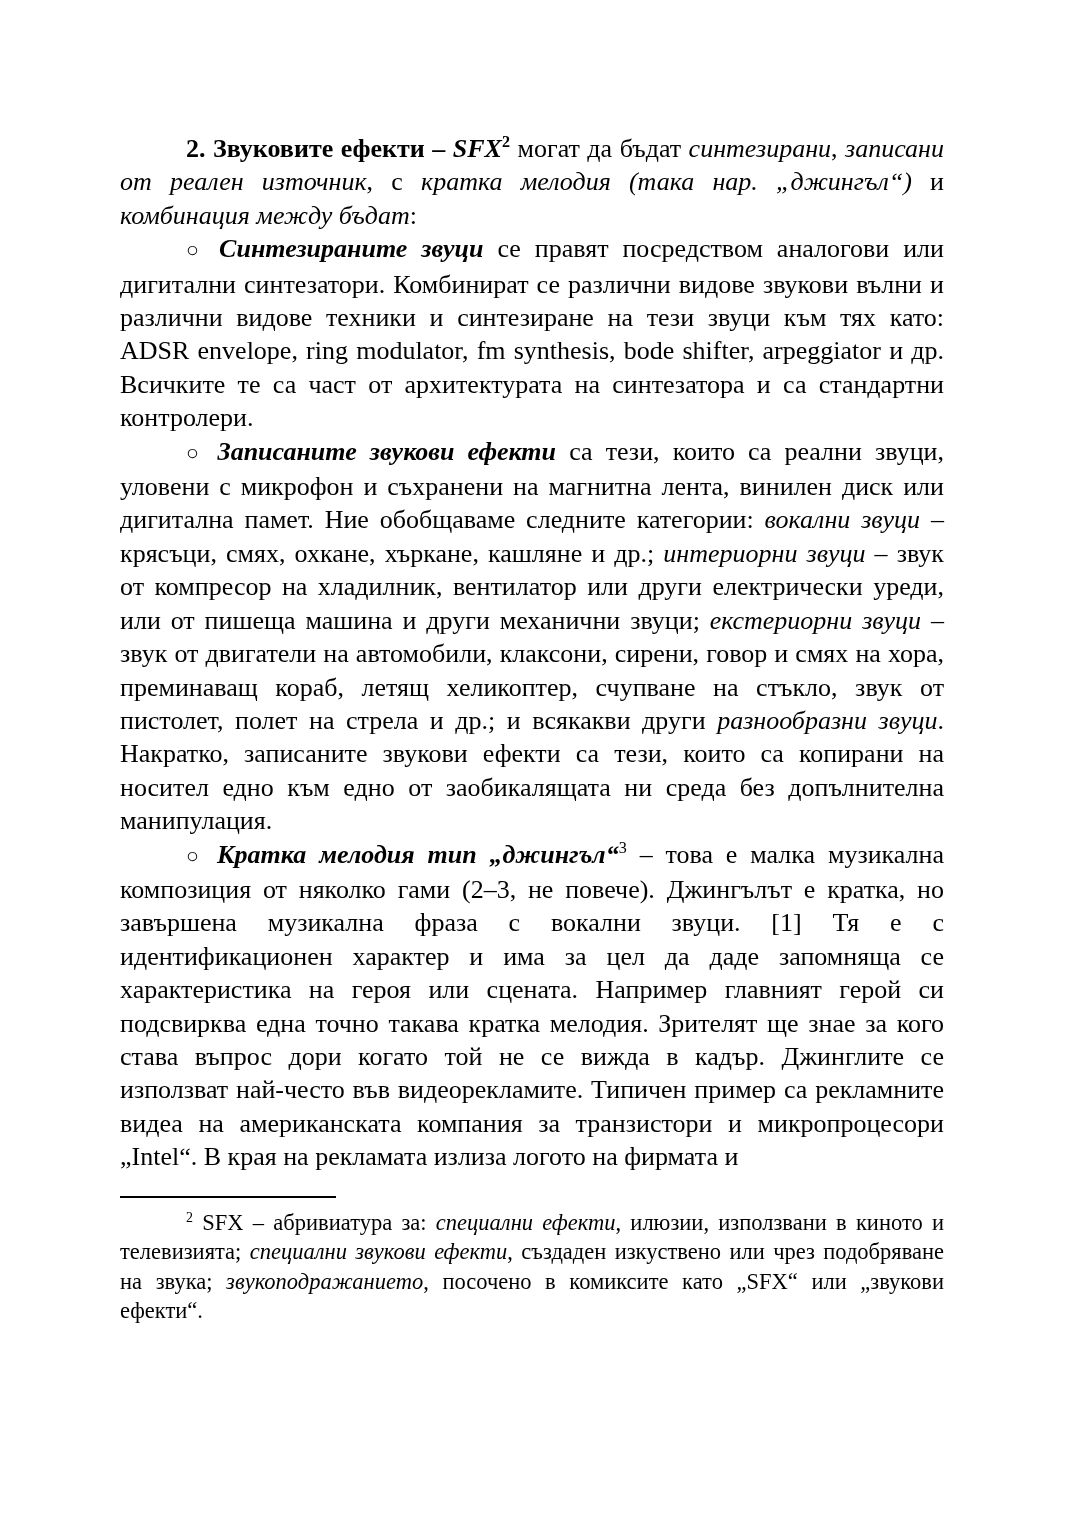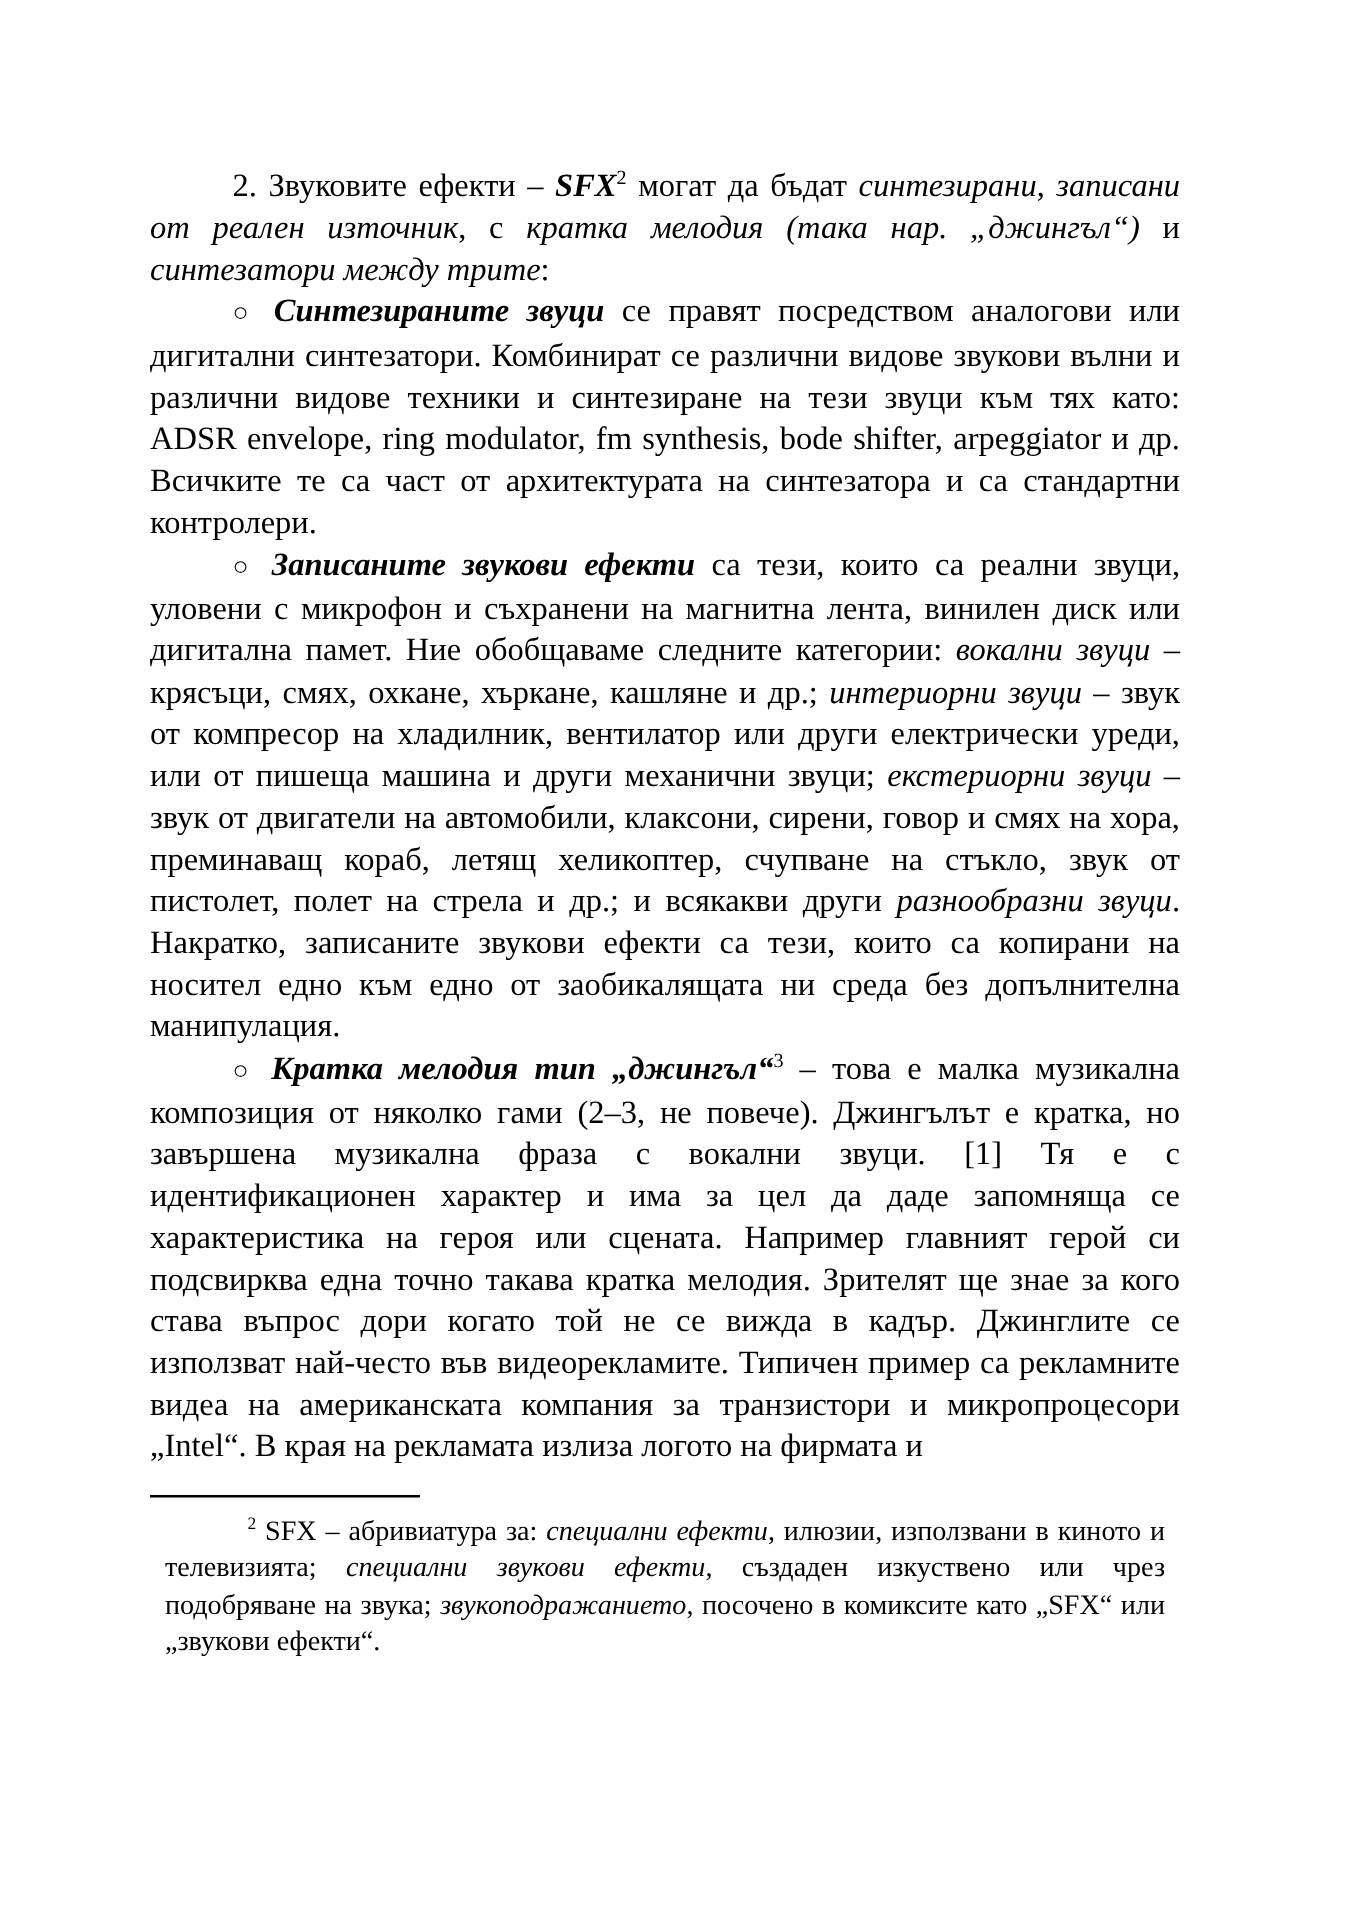--- a/index.html
+++ b/index.html
@@ -28,39 +28,39 @@
     width: 824px;
   }
   .para {
     margin: 0;
     font-size: 26px;
     line-height: 33.4px;
     text-align: justify;
     text-indent: 66px;
     hyphens: none;
   }
-  .b  { font-weight: normal; }
+  .b  { font-weight: bold; }
   .i  { font-style: italic; }
   .bi { font-weight: bold; font-style: italic; }
   .sup {
     vertical-align: super;
     font-size: 0.62em;
     line-height: 0;
   }
   .bullet {
     font-size: 0.82em;
   }
   .footnote-sep {
     width: 216px;
     height: 0;
     border-top: 2px solid #000000;
     margin: 22px 0 10px 0;
   }
   .fn {
-    margin: 12px;
+    margin: 0;
     font-size: 22.5px;
     line-height: 29.5px;
     text-align: justify;
     text-indent: 66px;
     hyphens: none;
   }
   .page-number {
     position: absolute;
     left: 0;
     top: 1390px;
@@ -70,21 +70,21 @@
   }
 </style>
 </head>
 <body>
 
 <div class="page">
 
   <div class="content">
 
     <p class="para">
-      <span class="b">2. Звуковите ефекти – </span><span class="bi">SFX</span><span class="sup b">2</span><span> могат да бъдат </span><span class="i">синтезирани</span><span>, </span><span class="i">записани от реален източник</span><span>, с </span><span class="i">кратка мелодия (така нар. „джингъл“)</span><span> и </span><span class="i">синтезатори между трите</span><span>:</span>
+      <span class="b">2. Звуковите ефекти – </span><span class="bi">SFX</span><span class="sup b">2</span><span> могат да бъдат </span><span class="i">синтезирани</span><span>, </span><span class="i">записани от реален източник</span><span>, с </span><span class="i">кратка мелодия (така нар. „джингъл“)</span><span> и </span><span class="i">комбинация между бъдат</span><span>:</span>
     </p>
 
     <p class="para">
       <span class="bullet">○ </span><span class="bi">Синтезираните звуци</span><span> се правят посредством аналогови или дигитални синтезатори. Комбинират се различни видове звукови вълни и различни видове техники и синтезиране на тези звуци към тях като: ADSR envelope, ring modulator, fm synthesis, bode shifter, arpeggiator и др. Всичките те са част от архитектурата на синтезатора и са стандартни контролери.</span>
     </p>
 
     <p class="para">
       <span class="bullet">○ </span><span class="bi">Записаните звукови ефекти</span><span> са тези, които са реални звуци, уловени с микрофон и съхранени на магнитна лента, винилен диск или дигитална памет. Ние обобщаваме следните категории: </span><span class="i">вокални звуци</span><span> – крясъци, смях, охкане, хъркане, кашляне и др.; </span><span class="i">интериорни звуци</span><span> – звук от компресор на хладилник, вентилатор или други електрически уреди, или от пишеща машина и други механични звуци; </span><span class="i">екстериорни звуци</span><span> – звук от двигатели на автомобили, клаксони, сирени, говор и смях на хора, преминаващ кораб, летящ хеликоптер, счупване на стъкло, звук от пистолет, полет на стрела и др.; и всякакви други </span><span class="i">разнообразни звуци</span><span>. Накратко, записаните звукови ефекти са тези, които са копирани на носител едно към едно от заобикалящата ни среда без допълнителна манипулация.</span>
     </p>
 

